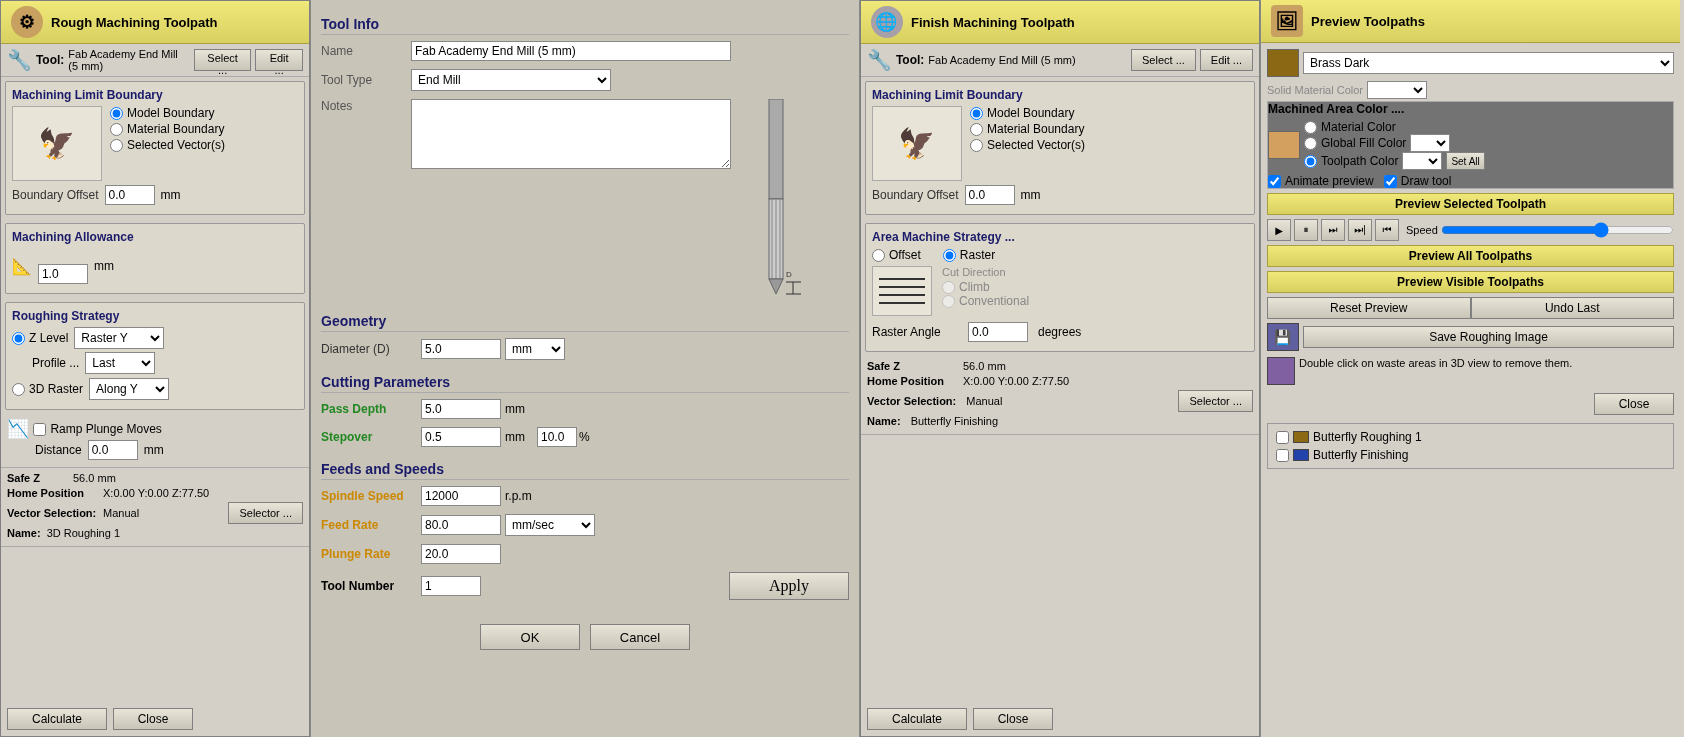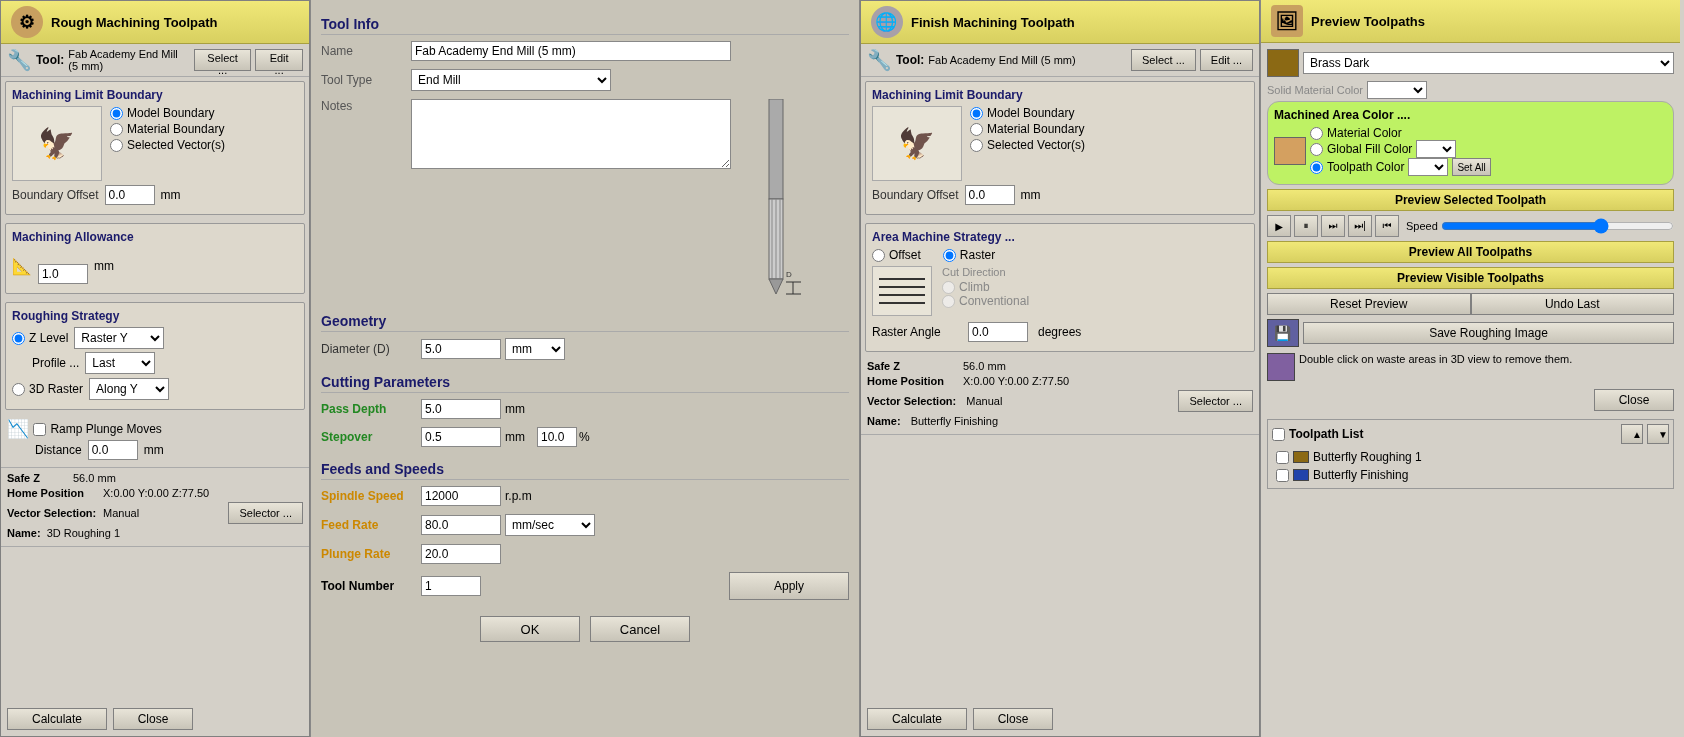--- a/index.html
+++ b/index.html
@@ -425,24 +425,24 @@
     </div>
     <div class="tool-row">
       <span class="feeds-label">Plunge Rate</span>
       <input type="text" style="width: 80px;" value="20.0">
     </div>
   </div>
 
   <div class="tool-row" style="margin-top:8px;">
     <span style="font-weight:bold;min-width:100px;">Tool Number</span>
     <input type="number" style="width: 60px;" value="1">
-    <button style="margin-left:auto;width:120px;font-size:12px;height:28px;">Apply</button>
-  </div>
-
-  <div style="display:flex;justify-content:center;gap:10px;margin-top:16px;">
+    <button style="margin-left:auto;width:120px;font-size:16px;height:28px;font-family:Liberation Serif, serif;">Apply</button>
+  </div>
+
+  <div style="display:flex;justify-content:center;gap:10px;margin-top:24px;">
     <button style="width:100px;height:26px;font-size:13px;">OK</button>
     <button style="width:100px;height:26px;font-size:13px;">Cancel</button>
   </div>
 </div>
 
 <div class="panel right-machining-panel">
   <div class="yellow-header">
     <div style="width:32px;height:32px;background:#a8a0a8;border-radius:50%;display:flex;align-items:center;justify-content:center;font-size:18px;">🌐</div>
     <span>Finish Machining Toolpath</span>
   </div>
@@ -562,41 +562,51 @@
     </select>
   </div>
 
   <div style="font-size:11px;color:#888;margin-bottom:2px;display:flex;align-items:center;gap:4px;">
     <span>Solid Material Color</span>
     <select style="width:60px;font-size:10px;height:18px;">
       <option></option>
     </select>
   </div>
 
-  <div style="border:1px solid #aaa;background:#bef264;padding:6px;margin-bottom:4px;border-radius:12px;">
+  <div style="border:1px solid #aaa;background:#737373;margin-bottom:4px;border-radius:0;">
     <div style="font-weight:bold;font-size:12px;margin-bottom:4px;">Machined Area Color ....</div>
     <div style="display:flex;align-items:center;gap:4px;margin-bottom:2px;">
       <div style="width:32px;height:28px;background:#d4a060;border:1px solid #666;"></div>
       <div>
         <label class="radio-item">
             <input type="radio" name="machined_color" style=""> 
             <span>Material Color</span>
           </label>
         <label class="radio-item">
             <input type="radio" name="machined_color" style=""> 
             <span>Global Fill Color</span>
           <select style="width:40px;height:18px;font-size:10px;"><option></option></select>
         </label>
         <label class="radio-item">
             <input type="radio" name="machined_color" checked="" style=""> 
             <span>Toolpath Color</span>
           <select style="width:40px;height:18px;font-size:10px;"><option></option></select>
           <button style="font-size:10px;height:18px;padding:0 4px;">Set All</button>
         </label>
       </div>
+    </div>
+    <div style="display:flex;gap:10px;margin-top:4px;">
+      <label class="checkbox-item">
+        <input type="checkbox" checked="" style="">
+        <span>Animate preview</span>
+      </label>
+      <label class="checkbox-item">
+        <input type="checkbox" checked="" style="">
+        <span>Draw tool</span>
+      </label>
     </div>
   </div>
 
   <button class="preview-btn">Preview Selected Toolpath</button>
 
   <div class="media-controls">
     <div class="media-btn">▶</div>
     <div class="media-btn">⏸</div>
     <div class="media-btn">⏭</div>
     <div class="media-btn">⏭|</div>
@@ -621,26 +631,20 @@
   <div style="display:flex;align-items:flex-start;gap:4px;margin-bottom:8px;font-size:11px;">
     <div style="width:28px;height:28px;background:#8060a0;border:1px solid #444;flex-shrink:0;"></div>
     <span>Double click on waste areas in 3D view to remove them.</span>
   </div>
 
   <div style="display:flex;justify-content:flex-end;margin-bottom:8px;">
     <button style="width:80px;">Close</button>
   </div>
 
   <div style="border:1px solid #999;padding:4px;">
-    <div style="display:flex;align-items:center;gap:4px;margin-bottom:4px;">
-      <input type="checkbox" style="">
-      <span style="font-weight:bold;">Toolpath List</span>
-      <button style="margin-left:auto;width:22px;height:20px;font-size:10px;">▲</button>
-      <button style="width:22px;height:20px;font-size:10px;">▼</button>
-    </div>
     <div class="toolpath-list-item">
       <input type="checkbox" style="">
       <div style="width:16px;height:12px;background:#8B6914;border:1px solid #444;"></div>
       <span>Butterfly Roughing 1</span>
     </div>
     <div class="toolpath-list-item">
       <input type="checkbox" style="">
       <div style="width:16px;height:12px;background:#2244AA;border:1px solid #444;"></div>
       <span>Butterfly Finishing</span>
     </div>

